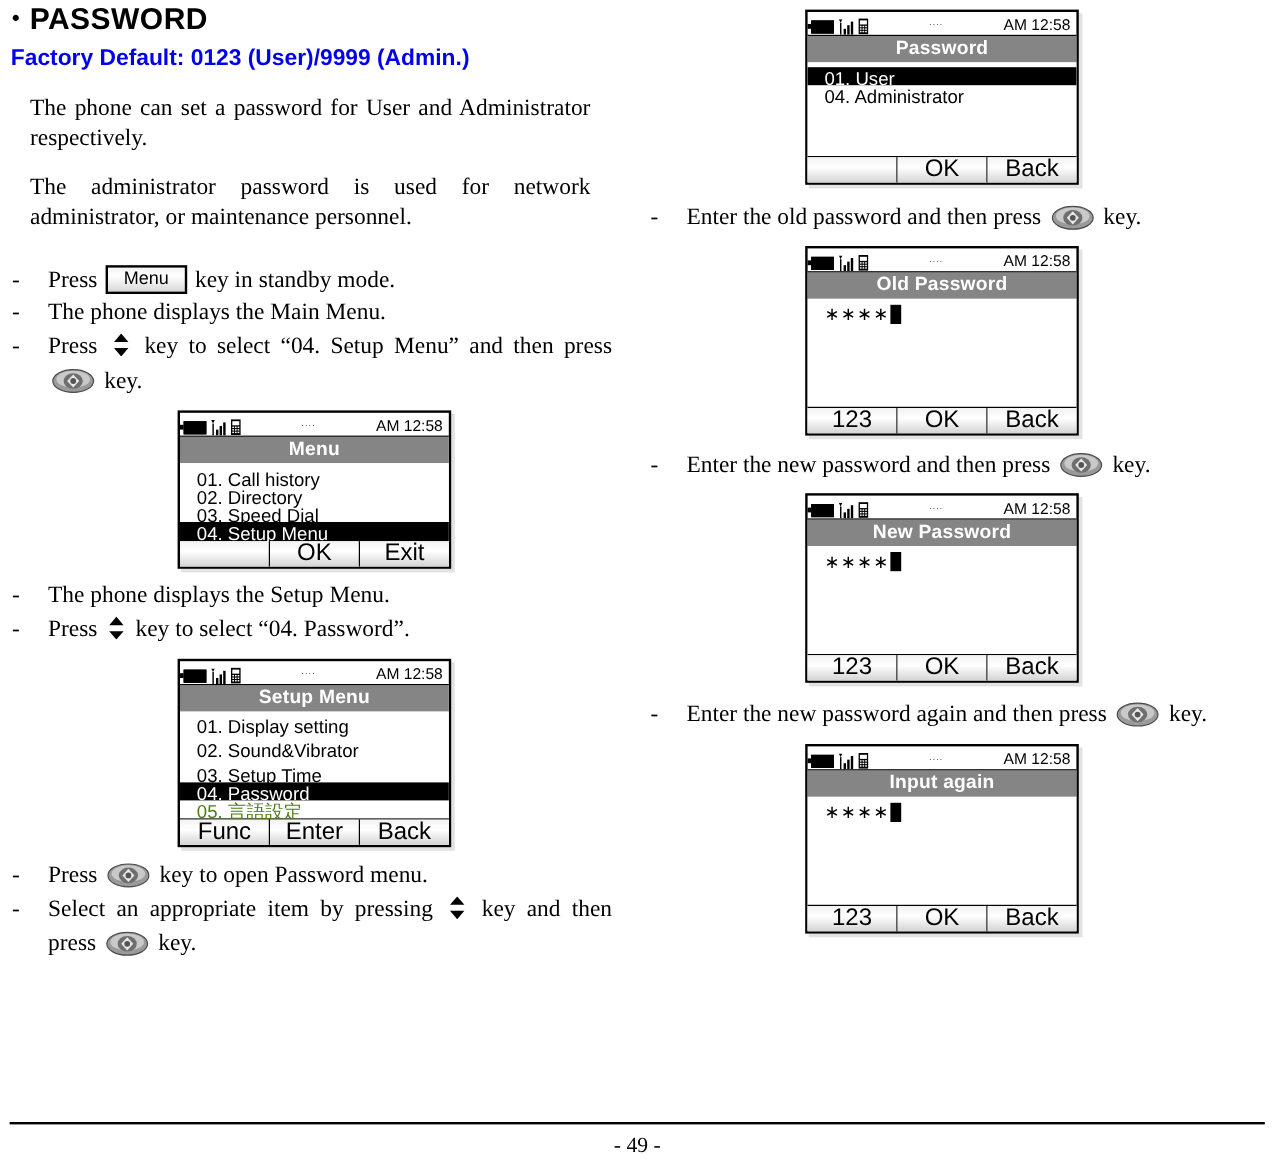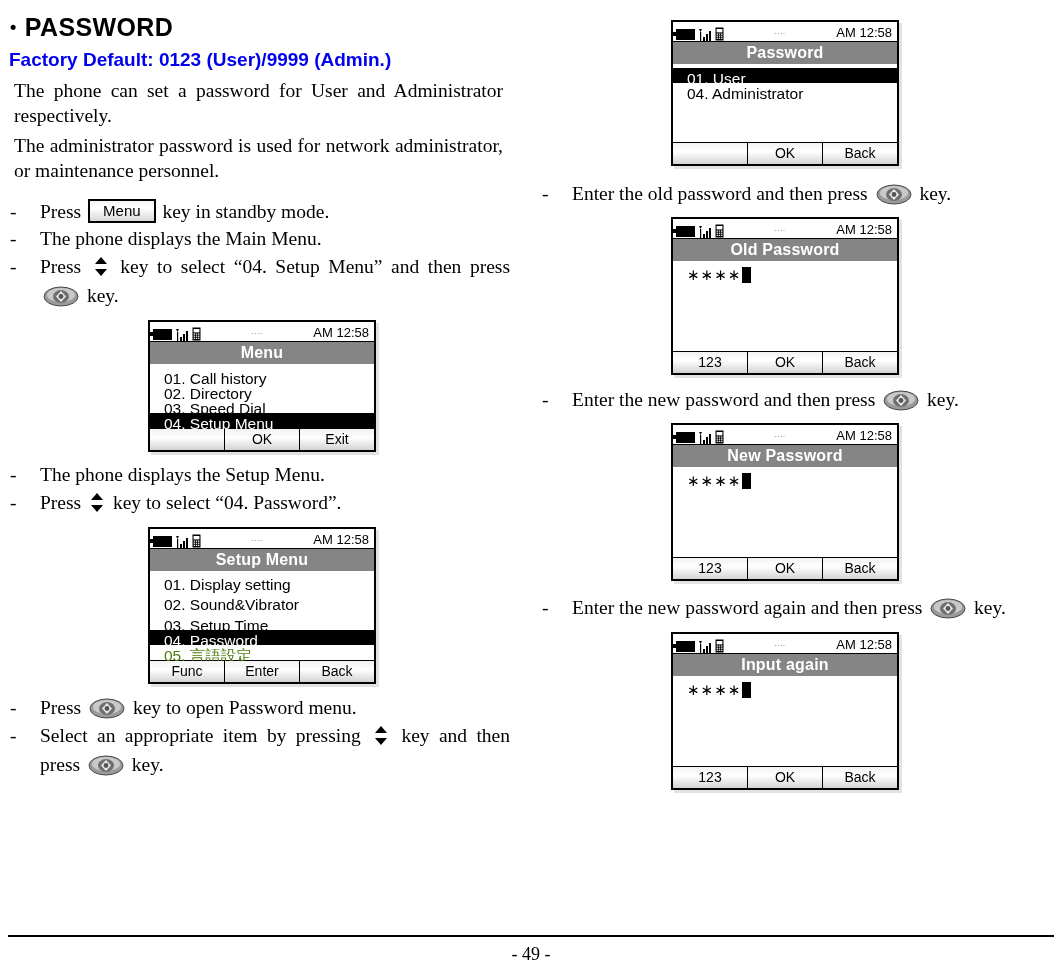--- a/index.html
+++ b/index.html
@@ -12,21 +12,21 @@
     height: 973px;
     position: relative;
     font-family: "Liberation Serif", "DejaVu Serif", serif;
     color: #000;
     overflow: hidden;
   }
 
   
   .col {
     position: absolute;
-    top: 12px;
+    top: 0;
     width: 508px;
   }
   .col-left  { left: 8px; }
   .col-right { left: 540px; }
 
   
   .chapter-title {
     font-family: "Liberation Sans", "DejaVu Sans", sans-serif;
     font-weight: bold;
     font-size: 25px;
@@ -48,21 +48,21 @@
     line-height: 26px;
     margin: 5px 0 0 0;
     padding-left: 1px;
   }
 
   
   .para {
     font-size: 19.5px;
     line-height: 25px;
     text-align: justify;
-    margin: 5px;
+    margin: 16px;
     padding: 0 8px 0 1px;
   }
 
   
   .step {
     position: relative;
     font-size: 19.5px;
     line-height: 29px;
     padding-left: 32px;
     margin: 0;
@@ -205,21 +205,21 @@
   }
   .phone-softkeys {
     display: flex;
     background: #e8e8e8;
     border-top: 1px solid #000;
     height: 21px;
   }
   .softkey {
     flex: 1;
     text-align: center;
-    font-size: 14px;
+    font-size: 20px;
     line-height: 21px;
     color: #000;
     border-right: 1px solid #000;
     background: linear-gradient(to bottom,#f2f2f2 0%,#ffffff 40%,#d4d4d4 100%);
   }
   .softkey:last-child { border-right: none; }
 
   
   .footer {
     position: absolute;

